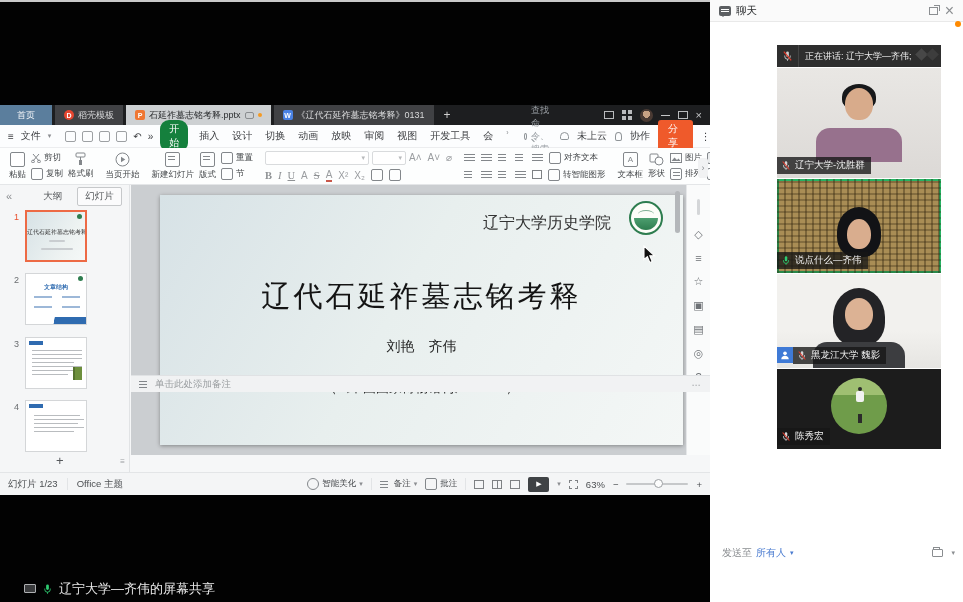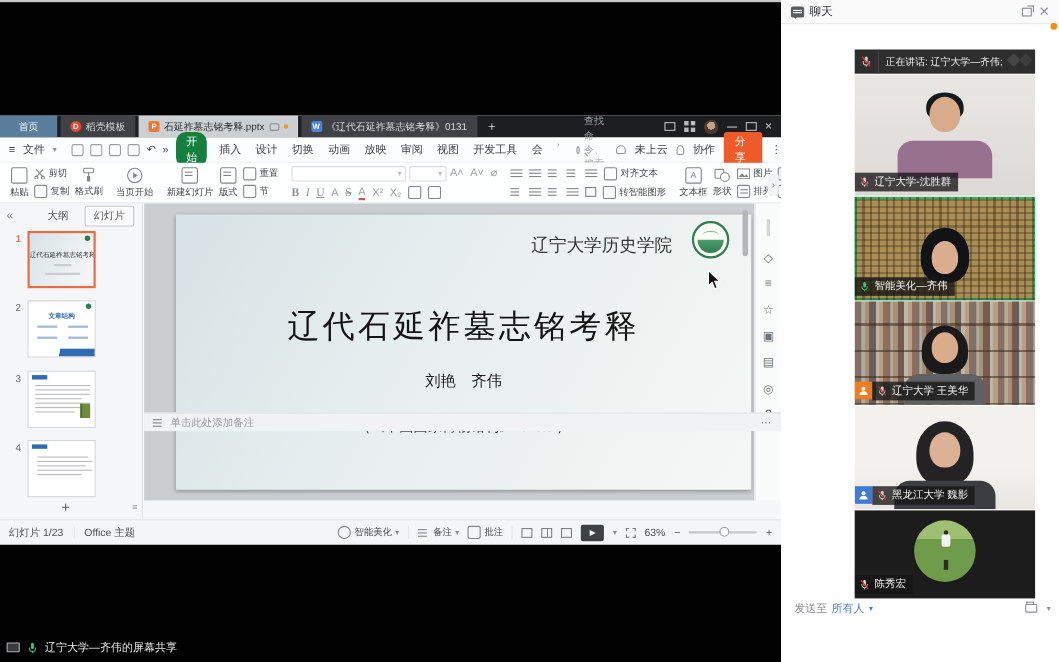--- a/index.html
+++ b/index.html
@@ -123,21 +123,21 @@
   .statusbar { position:absolute; left:0; top:367px; width:710px; height:23px; background:#f4f5f6; border-top:1px solid #e3e5e7; display:flex; align-items:center; font-size:9.5px; color:#4c4f52; padding:0 8px; gap:9px; }
   .st-right { margin-left:auto; display:flex; align-items:center; gap:8px; }
   .viewic { width:10px; height:9px; border:1px solid #7e8184; }
   .viewic.split { background:linear-gradient(90deg,transparent 4px,#7e8184 4px 5px,transparent 5px); }
   .playbtn { width:21px; height:15px; background:#3f4245; border-radius:2px; color:#fff; font-size:7px; display:flex; align-items:center; justify-content:center; }
   .fitic { width:9px; height:9px; border:1px dashed #7e8184; }
   .ztrack { width:62px; height:2px; background:#c6c8ca; border-radius:1px; position:relative; }
   .zknob { position:absolute; left:28px; top:-4px; width:9px; height:9px; background:#fdfdfd; border:1px solid #9da0a3; border-radius:50%; }
 
   
-  .sharebar { position:absolute; left:0; top:575px; width:710px; height:27px; display:flex; align-items:center; gap:6px; padding-left:6px; color:#e8e8e8; font-size:10px; }
+  .sharebar { position:absolute; left:0; top:575px; width:710px; height:27px; display:flex; align-items:center; gap:6px; padding-left:24px; color:#e8e8e8; font-size:13px; }
   .monico { width:12px; height:9px; border:1px solid #aeb0b2; border-radius:1px; background:#3a3b3d; }
 
   
   .chat { position:absolute; left:710px; top:0; width:253px; height:602px; background:#ffffff; }
   .chat-head { position:absolute; left:0; top:0; width:253px; height:22px; background:#fafafa; border-bottom:1px solid #e9e9e9; display:flex; align-items:center; gap:5px; padding:0 9px; }
   .bubble { width:12px; height:10px; background:#5c5f62; border-radius:2px; position:relative; }
   .bubble:before { content:""; position:absolute; left:2px; top:3px; width:8px; height:1px; background:#fff; box-shadow:0 2px 0 #fff; }
   .bubble:after { content:""; position:absolute; left:2px; bottom:-3px; border:2px solid transparent; border-top-color:#5c5f62; }
   .chat-title { font-size:10.5px; color:#2c2e30; }
   .chat-head-right { margin-left:auto; display:flex; align-items:center; gap:7px; color:#8b8e91; }
@@ -615,49 +615,25 @@
         <div class="qi-tex"></div>
         <div class="hair" style="width:44px; height:50px; top:28px; background:#121316;"></div>
         <div class="head" style="width:24px; height:30px; top:40px; background:#d9ad8e;"></div>
         <div class="namebadge-row">
           <span class="namebadge">
             <svg width="10" height="11" viewBox="0 0 12 12">
                 <rect x="4.5" y="1" width="3" height="6" rx="1.5" fill="#2ecc71"></rect>
                 <path d="M3 5.5v1a3 3 0 0 0 6 0v-1" stroke="#2ecc71" fill="none"></path>
                 <line x1="6" y1="9.5" x2="6" y2="11.2" stroke="#2ecc71"></line>
               </svg>
-            <span>智能美化—齐伟</span>
-          </span>
-        </div>
-      </div>
-
-      <div class="tile bg-wang" style="height:94px;">
-        <div class="wang-books"></div>
-        <div class="wang-shelves"></div>
-        <div class="hair" style="width:42px; height:44px; top:22px; background:#1a1a1c;"></div>
-        <div class="head" style="width:24px; height:28px; top:28px; background:#d8ab8b;"></div>
-        <div class="body" style="width:74px; height:28px; top:66px; background:#5f6163;"></div>
-        <div class="namebadge-row">
-          <span class="rolebadge orange">
-            <svg width="10" height="10" viewBox="0 0 12 12">
-                <circle cx="6" cy="4" r="2.2" fill="#fff"></circle>
-                <path d="M1.5 11c0-2.6 2-4.1 4.5-4.1s4.5 1.5 4.5 4.1z" fill="#fff"></path>
-              </svg>
-          </span>
-          <span class="namebadge">
-            <svg width="10" height="11" viewBox="0 0 12 12" class="micoff">
-                <rect x="4.5" y="1" width="3" height="6" rx="1.5" fill="#d6d6d6"></rect>
-                <path d="M3 5.5v1a3 3 0 0 0 6 0v-1" stroke="#d6d6d6" fill="none"></path>
-                <line x1="6" y1="9.5" x2="6" y2="11.2" stroke="#d6d6d6"></line>
-                <line class="slash" x1="2" y1="1.2" x2="10" y2="10.8" stroke-width="1.3"></line>
-              </svg>
-            <span>辽宁大学 王美华</span>
-          </span>
-        </div>
-      </div>
+            <span>说点什么—齐伟</span>
+          </span>
+        </div>
+      </div>
+
 
       <div class="tile bg-wei" style="height:94px;">
         <div class="hair" style="width:52px; height:58px; top:14px; background:#232326;"></div>
         <div class="head" style="width:28px; height:32px; top:24px; background:#dcb294;"></div>
         <div class="body" style="width:92px; height:26px; top:68px; background:#3c3d40;"></div>
         <div class="namebadge-row">
           <span class="rolebadge blue">
             <svg width="10" height="10" viewBox="0 0 12 12">
                 <circle cx="6" cy="4" r="2.2" fill="#fff"></circle>
                 <path d="M1.5 11c0-2.6 2-4.1 4.5-4.1s4.5 1.5 4.5 4.1z" fill="#fff"></path>

